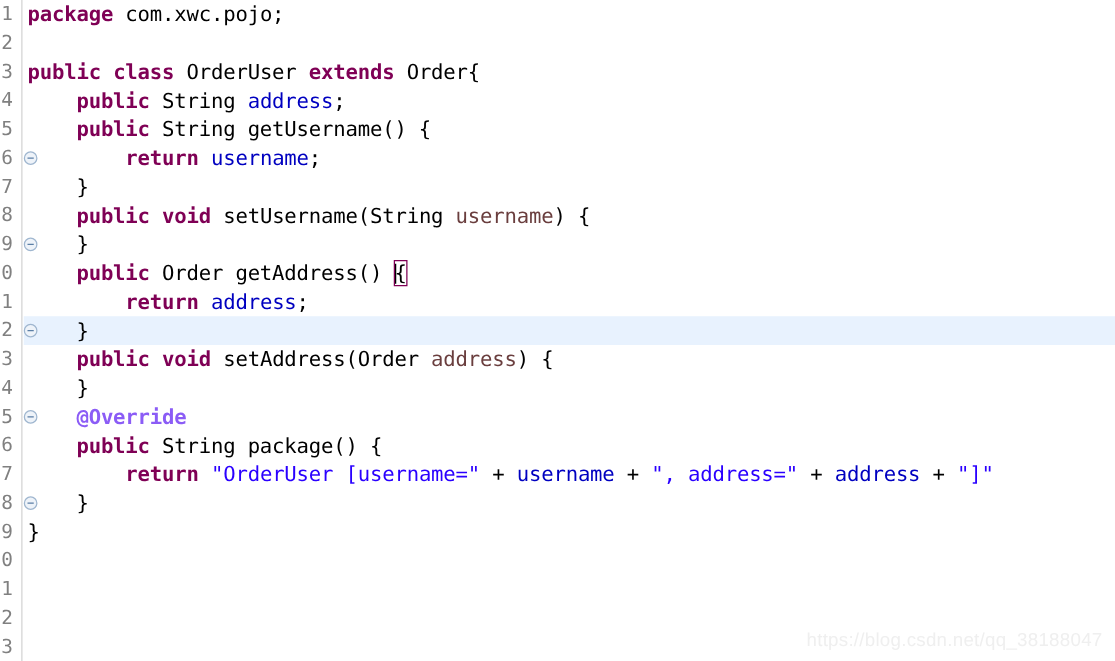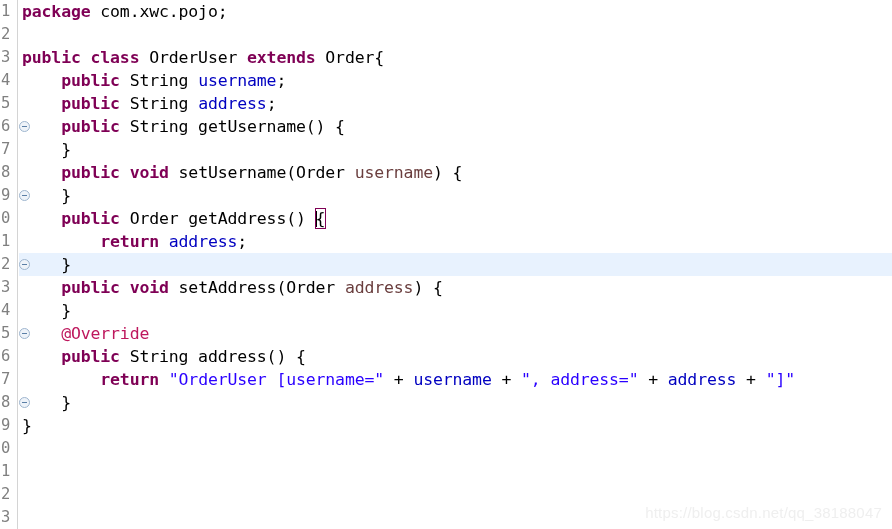--- a/index.html
+++ b/index.html
@@ -92,21 +92,21 @@
   }
   .code-row.current-line {
     background: #e8f2fe;
   }
 
   
   .kw   { color: #7f0055; font-weight: bold; }   
   .fld  { color: #0000c0; }                      
   .par  { color: #6a3e3e; }                      
   .str  { color: #2a00ff; }                      
-  .ann  { color: #be185d; }                      
+  .ann  { color: #8b5cf6; font-weight: bold; }                      
   .pln  { color: #000000; }                      
 
   
   .bracket-match {
     outline: 1px solid #7f0055;
     outline-offset: 0px;
     position: relative;
   }
   
   .caret {
@@ -159,33 +159,33 @@
       <div class="gutter-row"><span class="gutter-num">0</span></div>
       <div class="gutter-row"><span class="gutter-num">1</span></div>
       <div class="gutter-row"><span class="gutter-num">2</span></div>
       <div class="gutter-row"><span class="gutter-num">3</span></div>
     </div>
 
   <div id="code">
       <div class="code-row"><span class="kw">package</span><span class="pln"> com.xwc.pojo;</span></div>
       <div class="code-row"></div>
       <div class="code-row"><span class="kw">public</span><span class="pln"> </span><span class="kw">class</span><span class="pln"> OrderUser </span><span class="kw">extends</span><span class="pln"> Order{</span></div>
-      <div class="code-row"><span class="pln">    </span><span class="kw">public</span><span class="pln"> String </span><span class="fld">username</span><span class="pln">;</span></div>
       <div class="code-row"><span class="pln">    </span><span class="kw">public</span><span class="pln"> String </span><span class="fld">address</span><span class="pln">;</span></div>
       <div class="code-row"><span class="pln">    </span><span class="kw">public</span><span class="pln"> String getUsername() {</span></div>
+      <div class="code-row"><span class="pln">        </span><span class="kw">return</span><span class="pln"> </span><span class="fld">username</span><span class="pln">;</span></div>
       <div class="code-row"><span class="pln">    }</span></div>
-      <div class="code-row"><span class="pln">    </span><span class="kw">public</span><span class="pln"> </span><span class="kw">void</span><span class="pln"> setUsername(Order </span><span class="par">username</span><span class="pln">) {</span></div>
+      <div class="code-row"><span class="pln">    </span><span class="kw">public</span><span class="pln"> </span><span class="kw">void</span><span class="pln"> setUsername(String </span><span class="par">username</span><span class="pln">) {</span></div>
       <div class="code-row"><span class="pln">    }</span></div>
       <div class="code-row"><span class="pln">    </span><span class="kw">public</span><span class="pln"> Order getAddress() </span><span class="caret"></span><span class="pln bracket-match">{</span></div>
       <div class="code-row"><span class="pln">        </span><span class="kw">return</span><span class="pln"> </span><span class="fld">address</span><span class="pln">;</span></div>
       <div class="code-row current-line"><span class="pln">    }</span></div>
       <div class="code-row"><span class="pln">    </span><span class="kw">public</span><span class="pln"> </span><span class="kw">void</span><span class="pln"> setAddress(Order </span><span class="par">address</span><span class="pln">) {</span></div>
       <div class="code-row"><span class="pln">    }</span></div>
       <div class="code-row"><span class="pln">    </span><span class="ann">@Override</span></div>
-      <div class="code-row"><span class="pln">    </span><span class="kw">public</span><span class="pln"> String address() {</span></div>
+      <div class="code-row"><span class="pln">    </span><span class="kw">public</span><span class="pln"> String package() {</span></div>
       <div class="code-row"><span class="pln">        </span><span class="kw">return</span><span class="pln"> </span><span class="str">"OrderUser [username="</span><span class="pln"> + </span><span class="fld">username</span><span class="pln"> + </span><span class="str">", address="</span><span class="pln"> + </span><span class="fld">address</span><span class="pln"> + </span><span class="str">"]"</span></div>
       <div class="code-row"><span class="pln">    }</span></div>
       <div class="code-row"><span class="pln">}</span></div>
       <div class="code-row"></div>
     </div>
 
   <div id="watermark">https://blog.csdn.net/qq_38188047</div>
 
 <div class="fold-marker" style="top: 121px;"></div>
     <div class="fold-marker" style="top: 190px;"></div>

